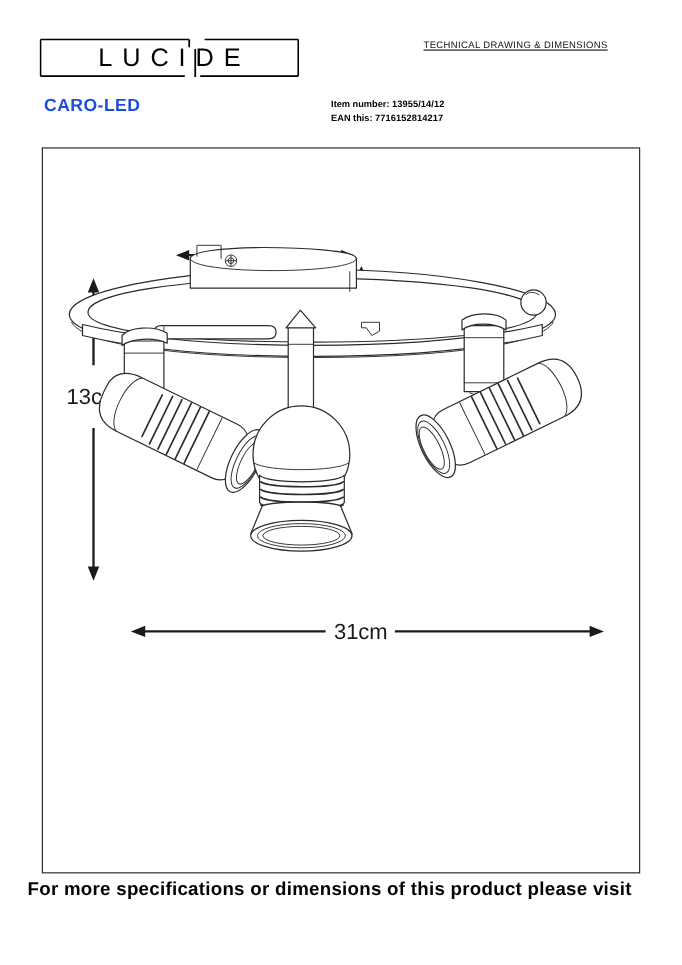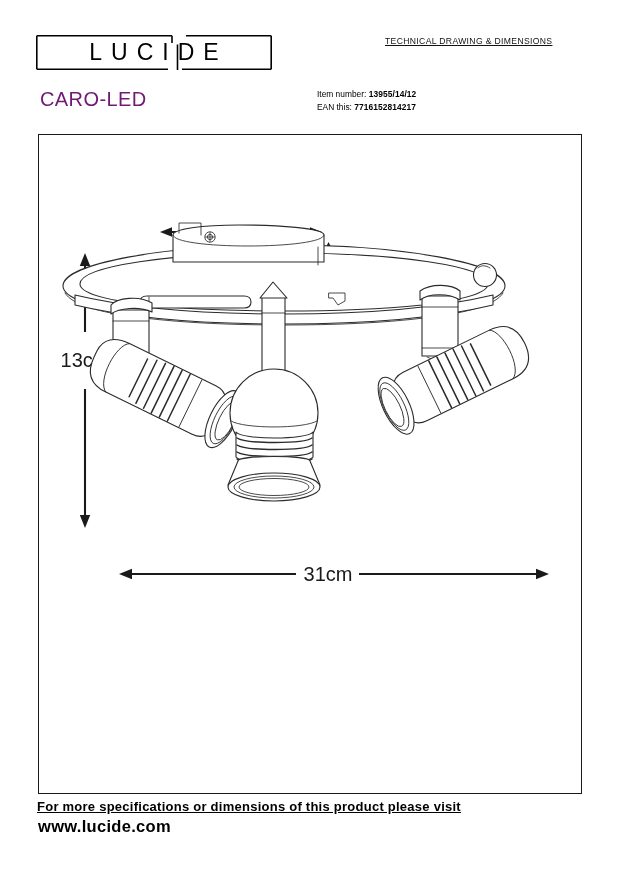--- a/index.html
+++ b/index.html
@@ -66,38 +66,38 @@
     letter-spacing: 0.35px;
     color: #111;
     white-space: nowrap;
     text-decoration: underline;
   }
 
   .product-title {
     position: absolute;
     left: 40px;
     top: 88px;
-    font-size: 20px;
-    font-weight: normal;
+    font-size: 16px;
+    font-weight: bold;
     letter-spacing: 0.4px;
-    color: #701a75;
+    color: #1d4ed8;
     white-space: nowrap;
   }
 
   .meta {
     position: absolute;
     left: 301px;
     top: 88px;
     font-size: 8.4px;
     line-height: 12.5px;
     color: #000;
     white-space: nowrap;
   }
   .meta-row { display: block; }
-  .meta-label { font-weight: normal; margin-left: 16px; }
+  .meta-label { font-weight: bold; }
   .meta-value { font-weight: bold; letter-spacing: 0.1px; margin-top: 40px; }
 
   
   .frame {
     position: absolute;
     left: 38px;
     top: 134px;
     width: 544px;
     height: 660px;
     border: 1.3px solid #1a1a1a;
@@ -109,28 +109,27 @@
   
   .footer {
     position: absolute;
     left: 0;
     top: 796px;
     width: 620px;
     height: 81px;
   }
   .footer-line1 {
     position: absolute;
-    left: 37px;
+    left: 25px;
     top: 3px;
-    font-size: 13px;
+    font-size: 17px;
     font-weight: bold;
     letter-spacing: 0.25px;
     color: #000;
     white-space: nowrap;
-    text-decoration: underline;
   }
   .footer-line2 {
     position: absolute;
     left: 38px;
     top: 21px;
     font-size: 16.5px;
     font-weight: bold;
     letter-spacing: 0.3px;
     color: #000;
     white-space: nowrap;
@@ -384,16 +383,15 @@
             <ellipse class="lnff" cx="346" cy="240" rx="7.5" ry="21"></ellipse>
           </g>
         </g>
 
       </g>
     </svg>
   </div>
 
   <div class="footer">
     <div class="footer-line1">For more specifications or dimensions of this product please visit</div>
-    <div class="footer-line2">www.lucide.com</div>
   </div>
 
 </div>
 
 </body></html>

